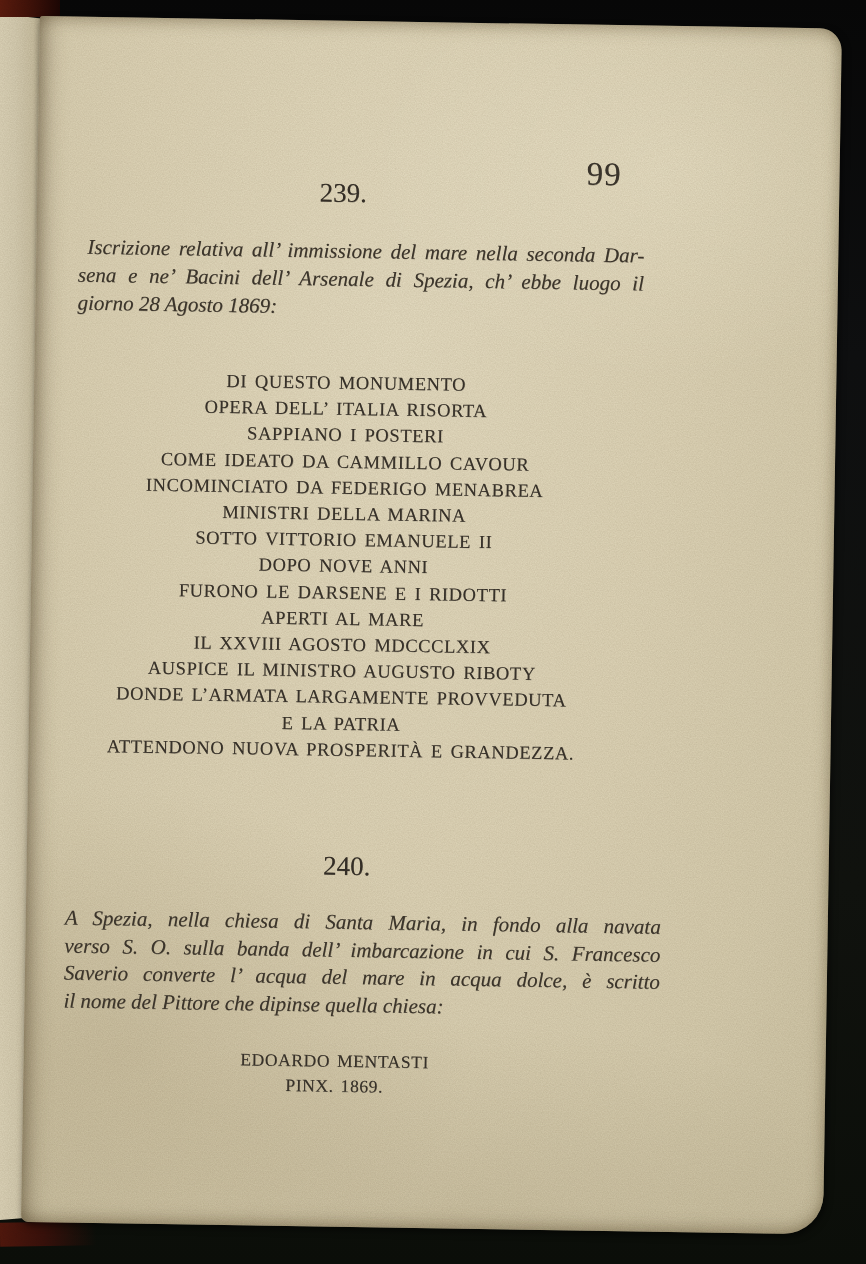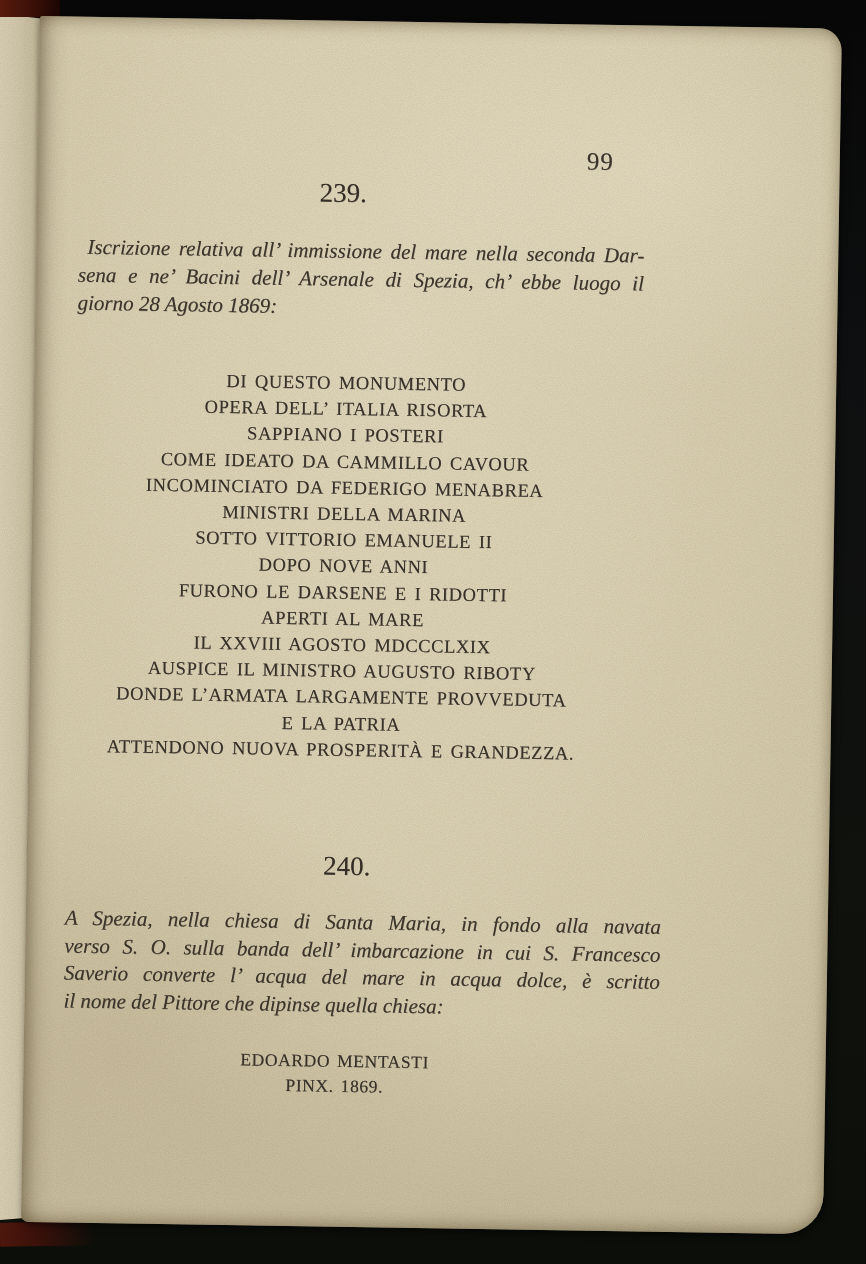--- a/index.html
+++ b/index.html
@@ -51,21 +51,21 @@
     background:
       radial-gradient(ellipse 420px 300px at 78% 12%, rgba(255,250,230,0.20), rgba(255,250,230,0) 70%),
       radial-gradient(ellipse 500px 380px at 12% 86%, rgba(120,100,60,0.14), rgba(120,100,60,0) 70%),
       radial-gradient(ellipse 600px 260px at 55% 99%, rgba(110,95,60,0.12), rgba(110,95,60,0) 75%);
   }
 
   .page [data-name] { position: absolute; }
 
   .txt { text-shadow: 0.3px 0.3px 0.6px rgba(59, 53, 44, 0.45); }
 
-  .page-number { left: 549px; top: 123px; font-size: 25px; letter-spacing: 1px; }
+  .page-number { left: 549px; top: 131px; font-size: 33px; letter-spacing: 1px; }
 
   .section-heading { width: 612px; text-align: center; font-size: 27px; color: #352f27; }
   .heading-239 { left: 0px;  top: 157px; }
   .heading-240 { left: 14px; top: 830px; }
 
   .intro { font-style: italic; font-size: 21px; color: #3d362c; }
   .intro .line { position: relative; white-space: nowrap; }
   .intro .stretch { text-align: justify; text-align-last: justify; }
   .intro-239 { left: 42px; top: 216px; width: 566px; line-height: 28.2px; }
   .intro-239 .first { padding-left: 9px; }

